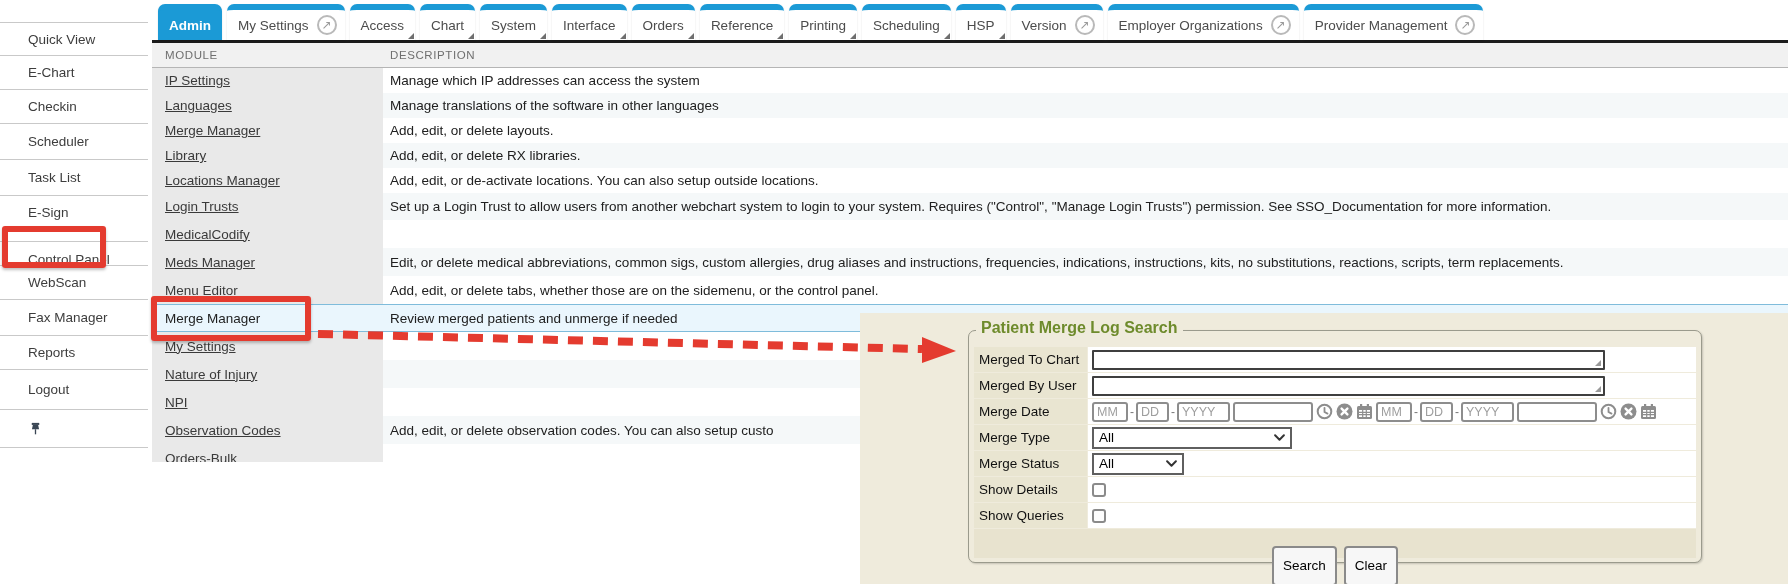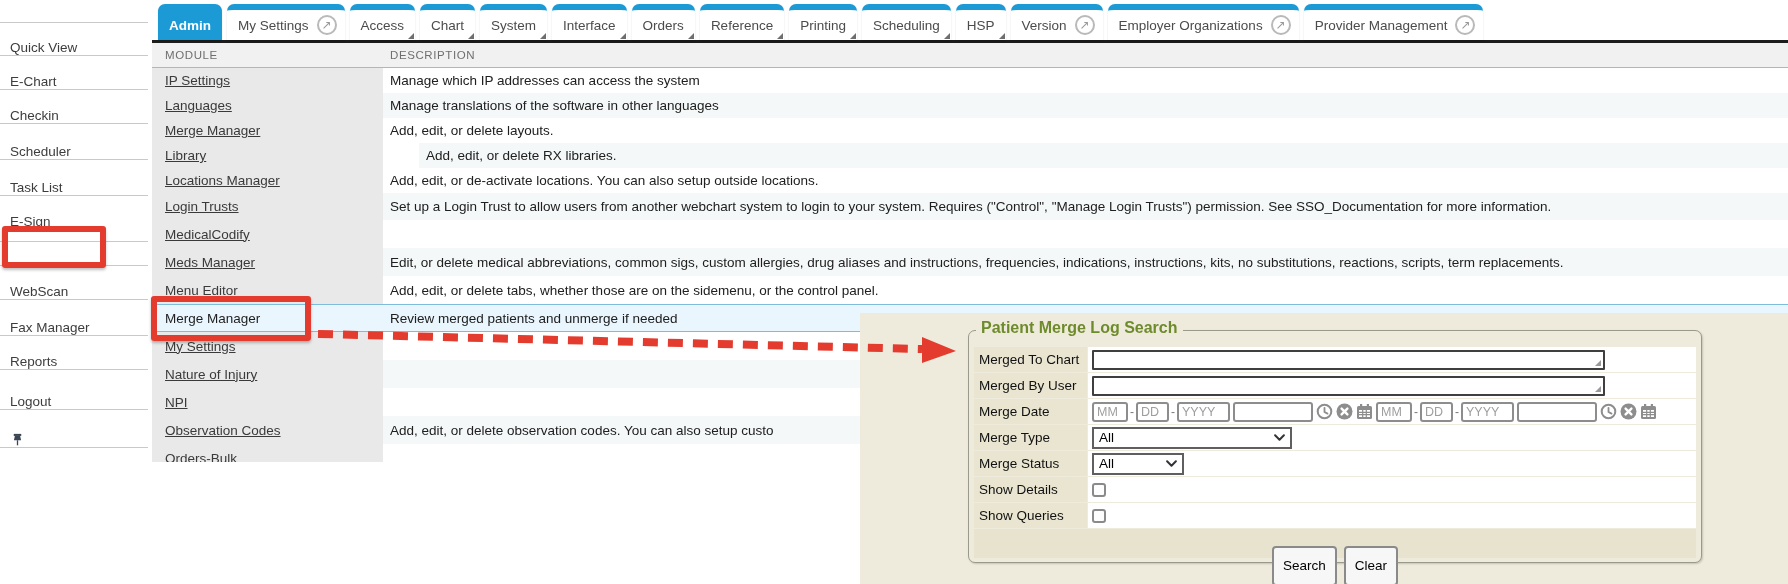--- a/index.html
+++ b/index.html
@@ -6,21 +6,21 @@
   html,body { width:1788px; height:584px; }
   body {
     position:relative; overflow:hidden; background:#fff;
     font-family:"Liberation Sans", sans-serif; color:#222;
   }
 
   
   .sidebar { position:absolute; left:0; top:0; width:150px; height:584px; background:#fff; z-index:5; }
   .sb-item {
     position:absolute; left:0; width:148px; border-top:1px solid #c9c9c9;
-    display:flex; align-items:flex-end; padding-left:10px;
+    display:flex; align-items:center; padding-left:28px;
     font-size:13.5px; color:#3d3d3d; cursor:pointer; background:#fff;
   }
   .sb-end { position:absolute; top:447px; left:0; width:148px; border-top:1px solid #c9c9c9; }
   .pinwrap { display:flex; align-items:center; }
 
   
   .tabbar { position:absolute; left:158px; top:4px; height:36px; display:flex; gap:5px; z-index:2; }
   .tab {
     border-radius:7px 7px 0 0; border-top:6px solid #1b9ad6; background:#fff;
     color:#4c4c4c; font-size:13.5px; display:flex; align-items:center;
@@ -230,21 +230,21 @@
         <span>Languages</span>
       </div>
       <div class="tdesc">Manage translations of the software in other languages</div>
     </div>
     <div class="trow" style="height: 25px;">
       <div class="tmod">
         <span>Merge Manager</span>
       </div>
       <div class="tdesc">Add, edit, or delete layouts.</div>
     </div>
-    <div class="trow stripe" style="height: 25px; gap: 36px;">
+    <div class="trow stripe" style="height: 25px;">
       <div class="tmod">
         <span>Library</span>
       </div>
       <div class="tdesc">Add, edit, or delete RX libraries.</div>
     </div>
     <div class="trow" style="height: 25px;">
       <div class="tmod">
         <span>Locations Manager</span>
       </div>
       <div class="tdesc">Add, edit, or de-activate locations. You can also setup outside locations.</div>

